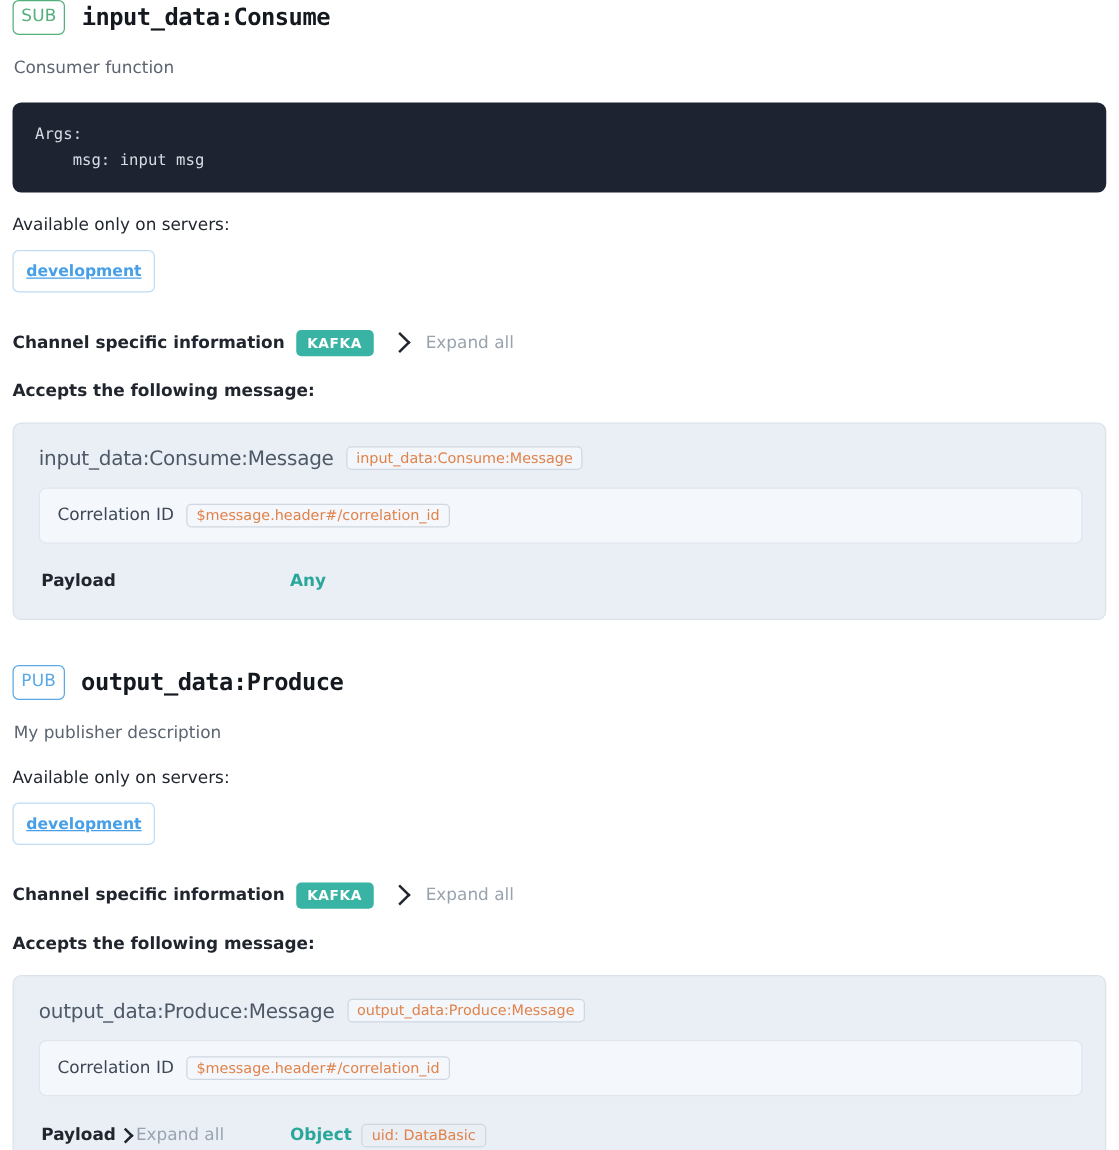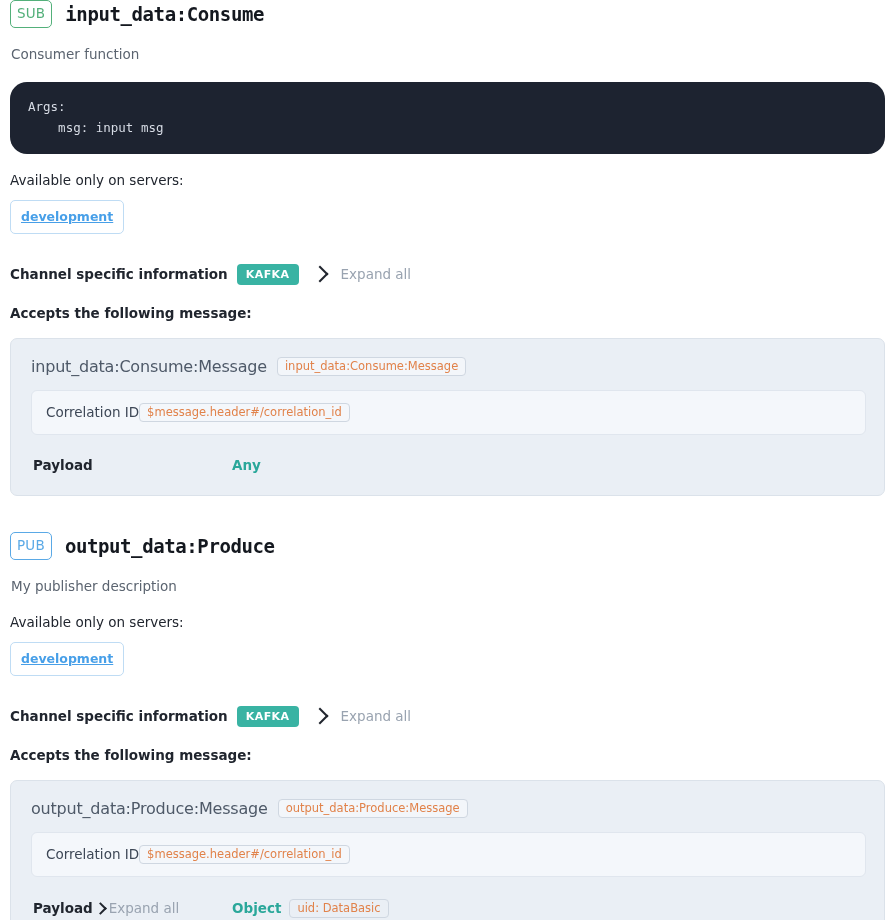--- a/index.html
+++ b/index.html
@@ -61,21 +61,21 @@
     margin: 17px 0 0 1px;
     font-size: 13.5px;
     color: #5b6470;
     line-height: 1.4;
   }
 
   
   .code-block {
     margin-top: 18px;
     background: #1d2330;
-    border-radius: 17px;
+    border-radius: 7px;
     padding: 14px 18px 16px 18px;
     color: #d6dbe4;
     font-family: "DejaVu Sans Mono", monospace;
     font-size: 12.5px;
     line-height: 1.68;
     white-space: pre;
     overflow: hidden;
   }
 
   
@@ -198,20 +198,21 @@
   }
 
   .sub-card {
     margin-top: 14px;
     background: #f4f7fb;
     border: 1px solid #e0e6ee;
     border-radius: 6px;
     padding: 12px 14px;
     display: flex;
     align-items: center;
+    gap: 10px;
     box-sizing: border-box;
   }
   .sub-card-label {
     font-size: 13.5px;
     color: #3d4756;
   }
 
   .payload-row {
     margin-top: 22px;
     display: flex;

